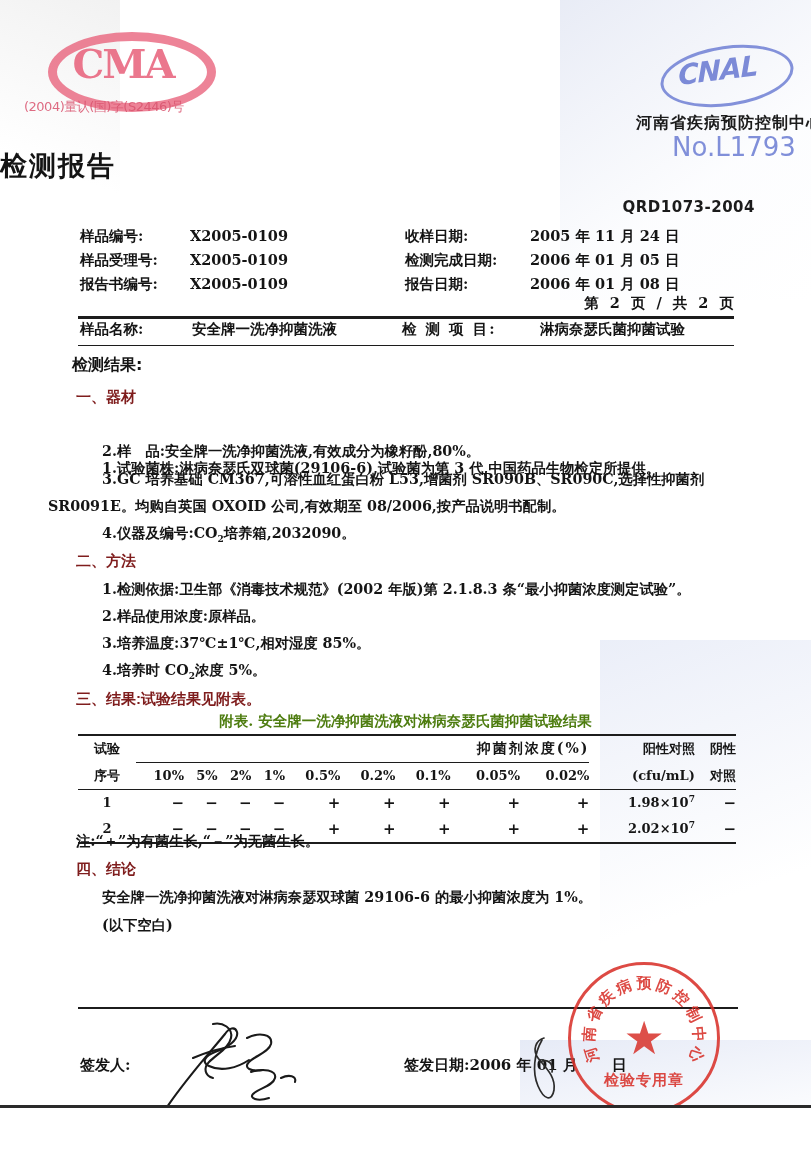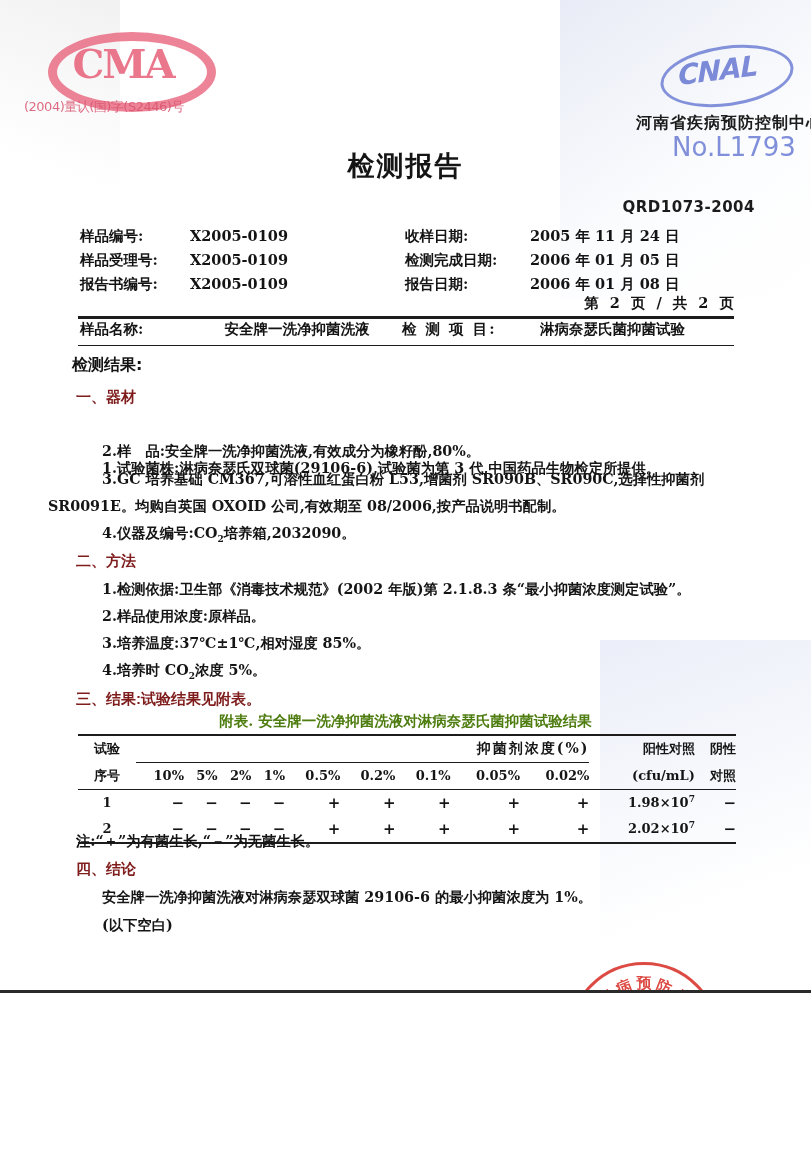--- a/index.html
+++ b/index.html
@@ -6,21 +6,21 @@
     margin: 0;
     padding: 0;
     background: #fff;
   }
   body {
     font-family: "DejaVu Sans", "Liberation Sans", sans-serif;
   }
   #page {
     position: relative;
     width: 811px;
-    height: 993px;
+    height: 1108px;
     overflow: hidden;
     background: #ffffff;
     border-bottom: 3px solid #2a2a2a;
     box-sizing: border-box;
   }
   
   .scan-tint {
     position: absolute;
     pointer-events: none;
     background: linear-gradient(145deg, rgba(214,220,238,0.55), rgba(236,240,250,0.15) 60%, rgba(255,255,255,0) 100%);
@@ -93,21 +93,21 @@
   }
 
   
   #org-title {
     left: 12px; top: 113px; width: 811px; text-align: right;
     font-family: "DejaVu Sans", sans-serif;
     font-weight: bold; font-size: 16px; color: #1b1b1b;
     letter-spacing: 1px;
   }
   #doc-title {
-    left: 0; top: 148px; width: 811px; text-align: center;
+    left: 0; top: 148px; width: 811px; text-align: left;
     font-family: "DejaVu Sans", sans-serif;
     font-weight: bold; font-size: 27px; color: #141414;
     letter-spacing: 2px;
   }
   #form-code {
     right: 56px; top: 198px;
     font-family: "DejaVu Sans", sans-serif;
     font-weight: bold; font-size: 15px; color: #1b1b1b;
     letter-spacing: 0.5px;
   }
@@ -141,21 +141,21 @@
   #rule-bottom { left: 78px; top: 1007px; width: 660px; height: 2px; }
 
   #sample-row {
     left: 80px; top: 320px; width: 660px;
     font-family: "DejaVu Serif", serif;
     font-weight: bold; font-size: 14.5px; color: #141414;
     display: flex; align-items: center;
     white-space: nowrap;
   }
   #sample-row .lbl1 { width: 112px; }
-  #sample-row .v1   { width: 210px; text-align: center; }
+  #sample-row .v1   { width: 210px; }
   #sample-row .lbl2 { width: 138px; letter-spacing: 2px; }
 
   #results-head {
     left: 72px; top: 355px;
     font-family: "DejaVu Sans", sans-serif;
     font-weight: bold; font-size: 16px; color: #141414;
   }
 
   
   .sec-head {

